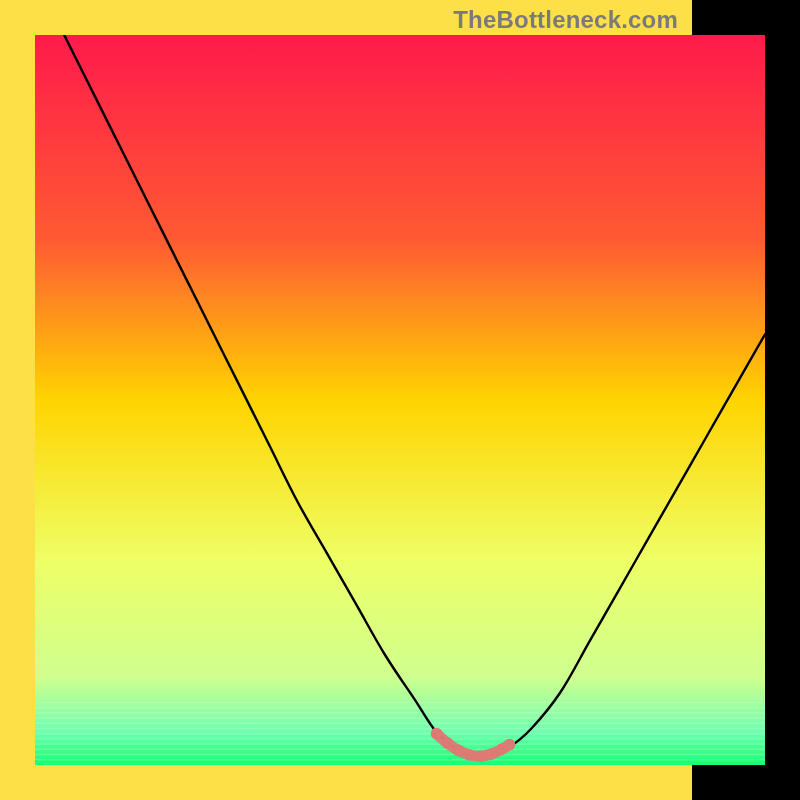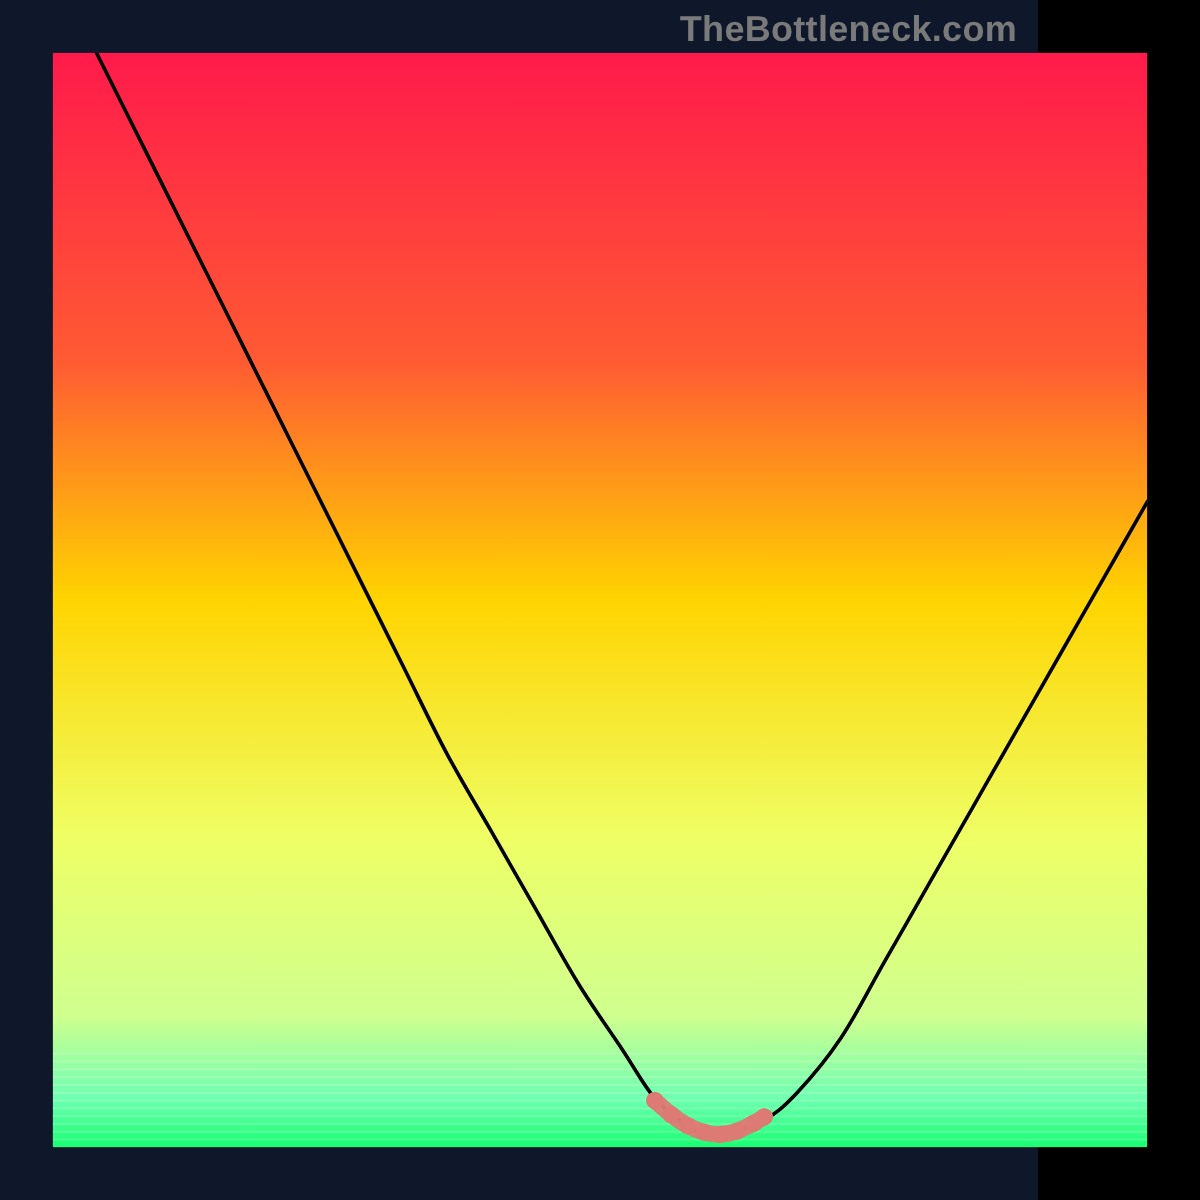--- a/index.html
+++ b/index.html
@@ -1,21 +1,21 @@
 <!DOCTYPE html>
 <html><head>
 <meta charset="utf-8">
 <style>
   * { margin: 0; padding: 0; box-sizing: border-box; }
   html, body { width: 800px; height: 800px; overflow: hidden; background: #000; }
   .frame {
     position: relative;
     width: 692px;
     height: 800px;
-    background: #0f172a;
+    background: #fde047;
   }
   .watermark {
     position: absolute;
     top: 6px;
     right: 14px;
     font-family: Arial, Helvetica, sans-serif;
     font-size: 24px;
     font-weight: 600;
     color: #7a7a7a;
     letter-spacing: 0.2px;

